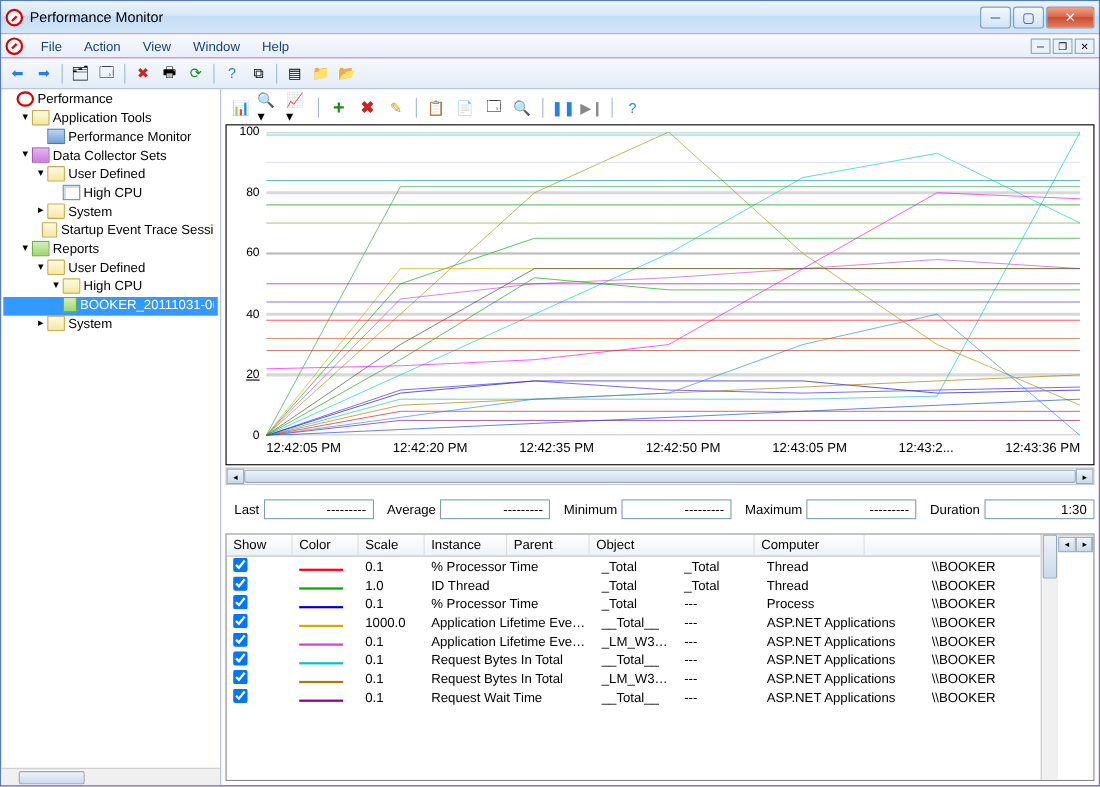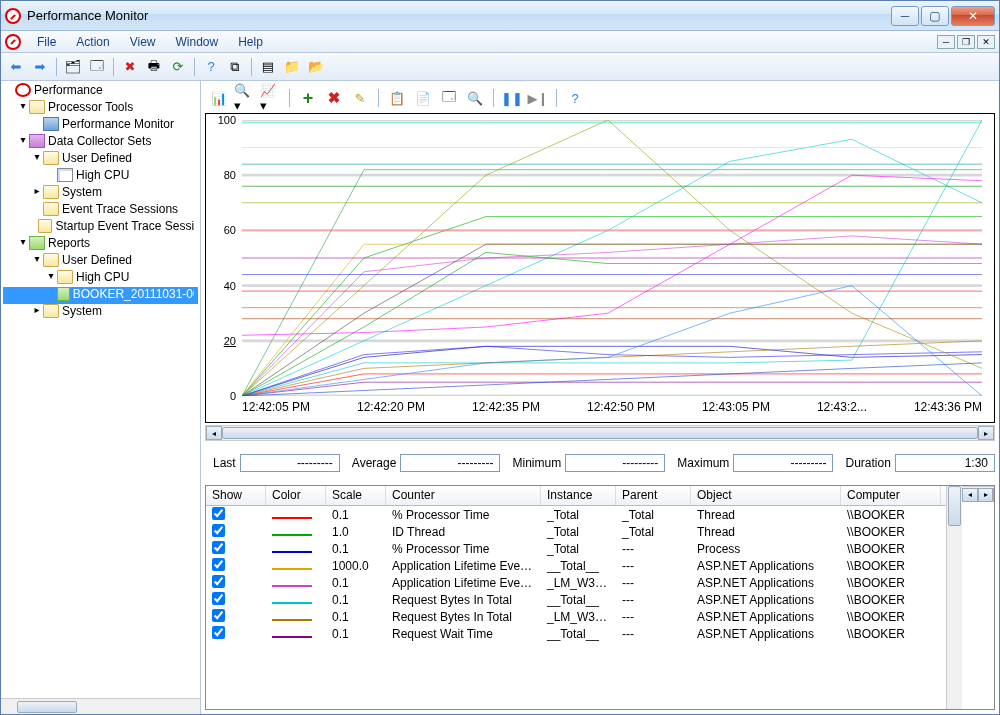--- a/index.html
+++ b/index.html
@@ -151,21 +151,21 @@
       <div class="tree" id="treeHost">
         <div class="tree-row">
           <span class="expander"> </span>
           <span class="tree-icon ic-perficon"></span>
           <span class="tree-label">Performance</span>
         </div>
       <div class="tree-row">
             <span style="width: 14px; display: inline-block;"></span>
             <span class="expander">▾</span>
             <span class="tree-icon ic-folder"></span>
-            <span class="tree-label">Processor Tools</span>
+            <span class="tree-label">Application Tools</span>
           </div>
           <div class="tree-row">
             <span style="width: 28px; display: inline-block;"></span>
             <span class="expander"> </span>
             <span class="tree-icon ic-monitor"></span>
             <span class="tree-label">Performance Monitor</span>
           </div>
           <div class="tree-row">
             <span style="width: 14px; display: inline-block;"></span>
             <span class="expander">▾</span>
@@ -182,26 +182,20 @@
             <span style="width: 42px; display: inline-block;"></span>
             <span class="expander"> </span>
             <span class="tree-icon ic-doc"></span>
             <span class="tree-label">High CPU</span>
           </div>
           <div class="tree-row">
             <span style="width: 28px; display: inline-block;"></span>
             <span class="expander">▸</span>
             <span class="tree-icon ic-folder"></span>
             <span class="tree-label">System</span>
-          </div>
-          <div class="tree-row">
-            <span style="width: 28px; display: inline-block;"></span>
-            <span class="expander"> </span>
-            <span class="tree-icon ic-folder"></span>
-            <span class="tree-label">Event Trace Sessions</span>
           </div>
           <div class="tree-row">
             <span style="width: 28px; display: inline-block;"></span>
             <span class="expander"> </span>
             <span class="tree-icon ic-folder"></span>
             <span class="tree-label">Startup Event Trace Sessions</span>
           </div>
           <div class="tree-row">
             <span style="width: 14px; display: inline-block;"></span>
             <span class="expander">▾</span>
@@ -338,21 +332,20 @@
         <span class="statbox">1:30</span>
       </div>
 
       <div class="gridwrap">
         <div class="gridrow-wrap">
           <div style="flex:1; display:flex; flex-direction:column; overflow:hidden;">
             <div class="gridheader" id="gridheader">
                 <div class="gh col-show">Show</div>
                 <div class="gh col-color">Color</div>
                 <div class="gh col-scale">Scale</div>
-                <div class="gh col-counter">Counter</div>
                 <div class="gh col-instance">Instance</div>
                 <div class="gh col-parent">Parent</div>
                 <div class="gh col-object">Object</div>
                 <div class="gh col-computer">Computer</div>
               </div>
             <div class="gridbody" id="gridbody">
                 <div class="grow">
                   <div class="gc col-show"><input type="checkbox" checked="" style=""></div>
                   <div class="gc col-color"><span class="colorline" style="background: rgb(255, 0, 0);"></span></div>
                   <div class="gc col-scale">0.1</div>

